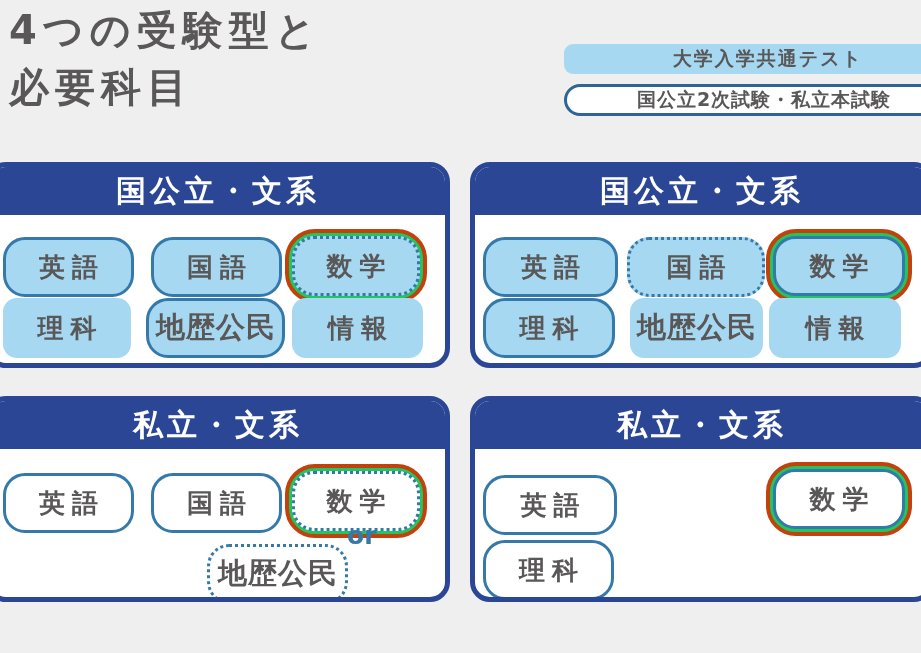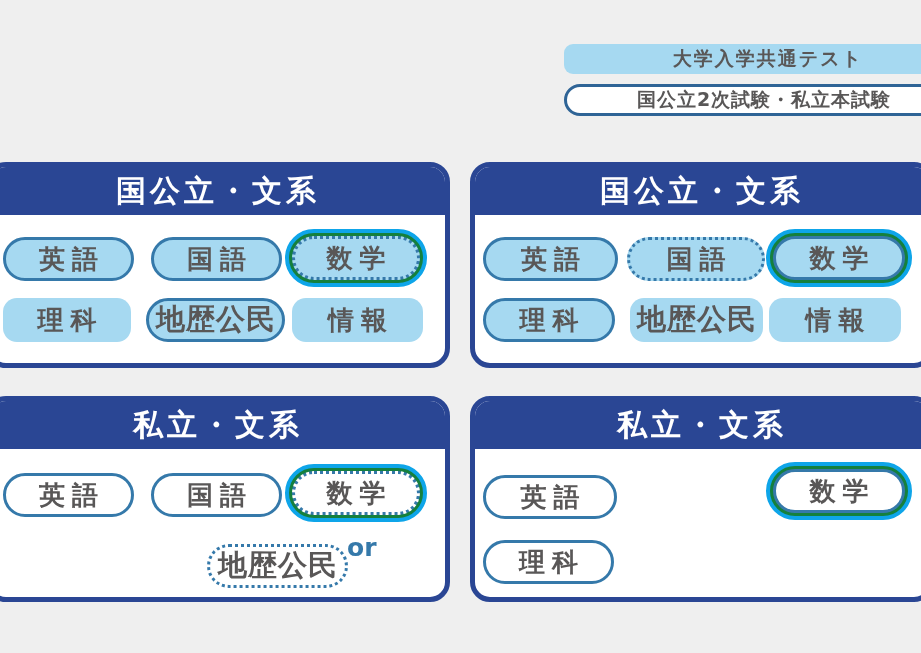--- a/index.html
+++ b/index.html
@@ -25,31 +25,31 @@
         border:5px solid #2a4694;border-radius:20px;overflow:hidden;}
   .card-tl{left:-14px;top:162px;}
   .card-tr{left:470px;top:162px;}
   .card-bl{left:-14px;top:396px;}
   .card-br{left:470px;top:396px;}
   .card-h{height:48px;background:#2a4694;color:#ffffff;display:flex;align-items:center;
           justify-content:center;font-size:30px;font-weight:bold;letter-spacing:4px;}
   .card-b{position:relative;height:148px;}
 
   
-  .chip{position:absolute;box-sizing:border-box;height:44px;display:flex;align-items:center;
+  .chip{position:absolute;box-sizing:border-box;height:60px;display:flex;align-items:center;
         justify-content:center;font-size:26px;font-weight:bold;color:#595757;
         letter-spacing:7px;padding-left:7px;border-radius:14px;}
   .chip.fill{background:#a6d9f1;}
   .chip.white{background:#ffffff;}
   .chip.solid{border:3.5px solid #3579aa;border-radius:22px;}
   .chip.dotted{border:3.5px dotted #3579aa;border-radius:22px;}
   .chip.tight{letter-spacing:1px;padding-left:1px;font-size:29px;}
 
-  .ring{position:absolute;border:4px solid #0ea5e9;border-radius:30px;padding:3px;
-        background:#15803d;}
+  .ring{position:absolute;border:4px solid #c2410c;border-radius:30px;padding:3px;
+        background:#22c55e;}
   .ring .chip{position:static;}
 
   .or-label{position:absolute;font-size:25px;font-weight:bold;color:#3579aa;letter-spacing:0;}
 
   
   .c0-eigo{left:12px;top:22px;width:131px}
   .c0-kokugo{left:160px;top:22px;width:131px}
   .c0-ring{left:294px;top:14px}
   .c0-sugaku{width:128px}
   .c0-rika{left:12px;top:83px;width:128px}
@@ -62,32 +62,36 @@
   .c1-sugaku{width:132px}
   .c1-rika{left:8px;top:83px;width:132px}
   .c1-chireki{left:155px;top:83px;width:133px}
   .c1-joho{left:294px;top:83px;width:132px}
   
   .c2-eigo{left:12px;top:24px;width:131px}
   .c2-kokugo{left:160px;top:24px;width:131px}
   .c2-ring{left:294px;top:15px}
   .c2-sugaku{width:128px}
   .c2-chireki{left:216px;top:95px;width:141px}
-  .c2-or{left:356px;top:84px}
+  .c2-or{left:356px;top:72px}
   
   .c3-eigo{left:8px;top:26px;width:134px}
   .c3-ring{left:291px;top:13px}
   .c3-sugaku{width:132px}
   .c3-rika{left:8px;top:91px;width:131px}
 </style>
 </head>
 <body>
 
 <div id="stage">
 
+  <div class="title">
+    <div>4つの受験型と</div>
+    <div>必要科目</div>
+  </div>
 
   <div class="legend-box legend-common">大学入学共通テスト</div>
   <div class="legend-box legend-secondary">国公立2次試験・私立本試験</div>
 
   <section class="card card-tl">
     <header class="card-h">国公立・文系</header>
     <div class="card-b">
       <div class="chip fill solid c0-eigo">英語</div>
       <div class="chip fill solid c0-kokugo">国語</div>
       <div class="ring c0-ring">

